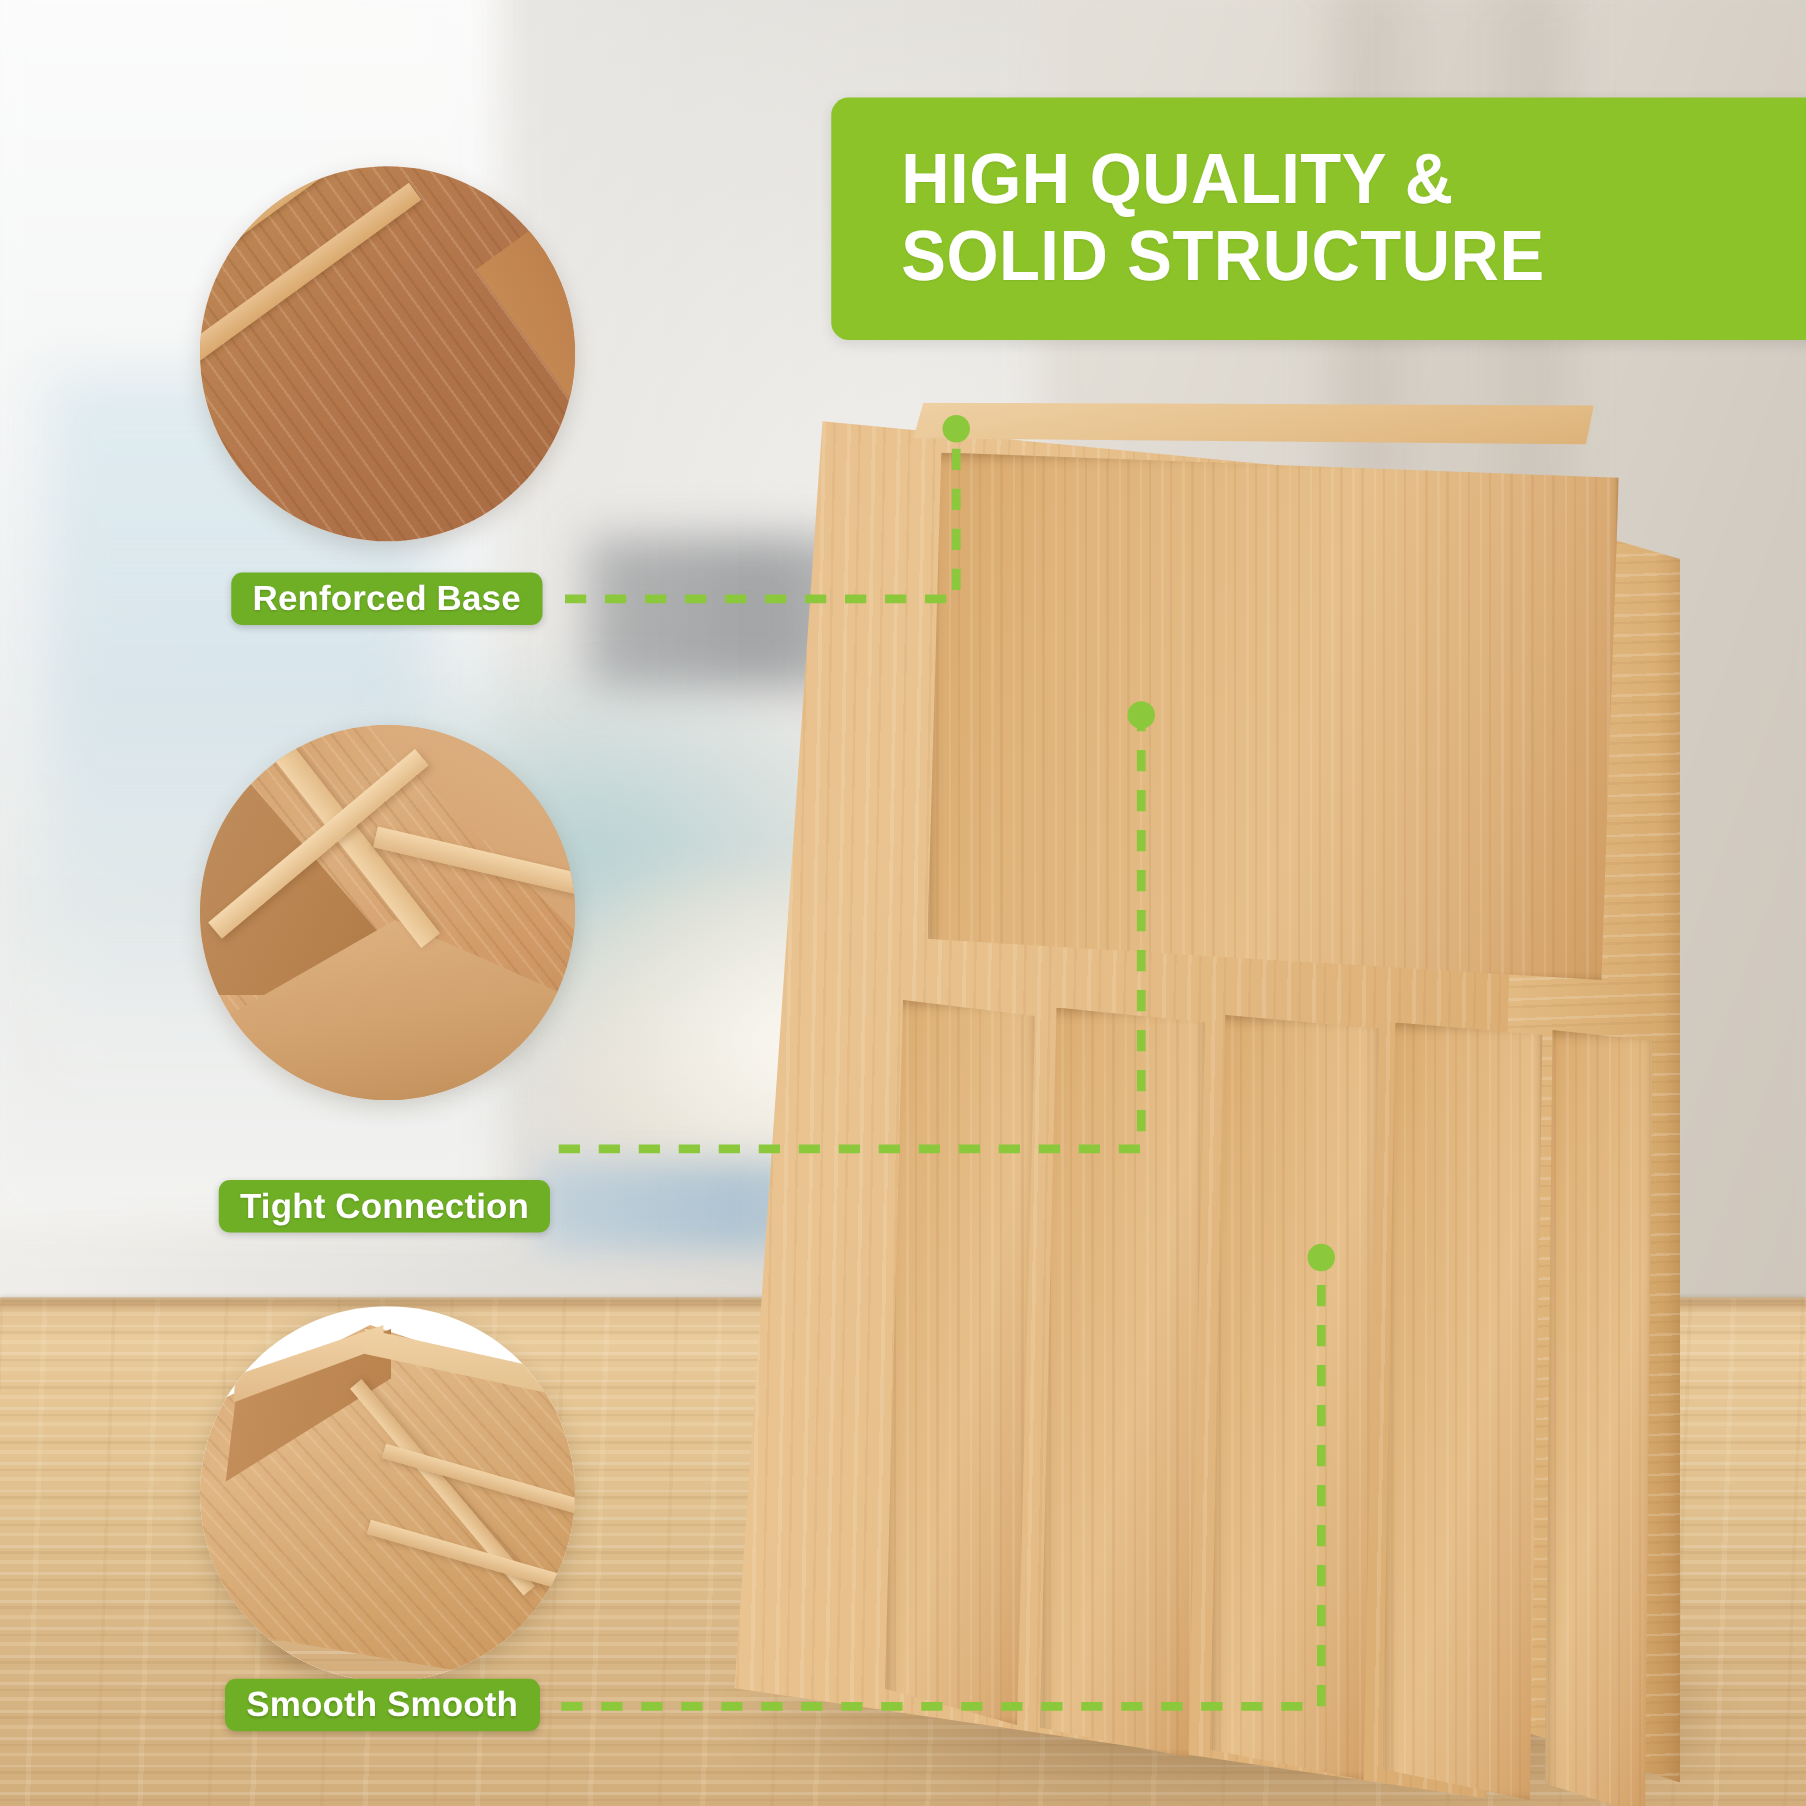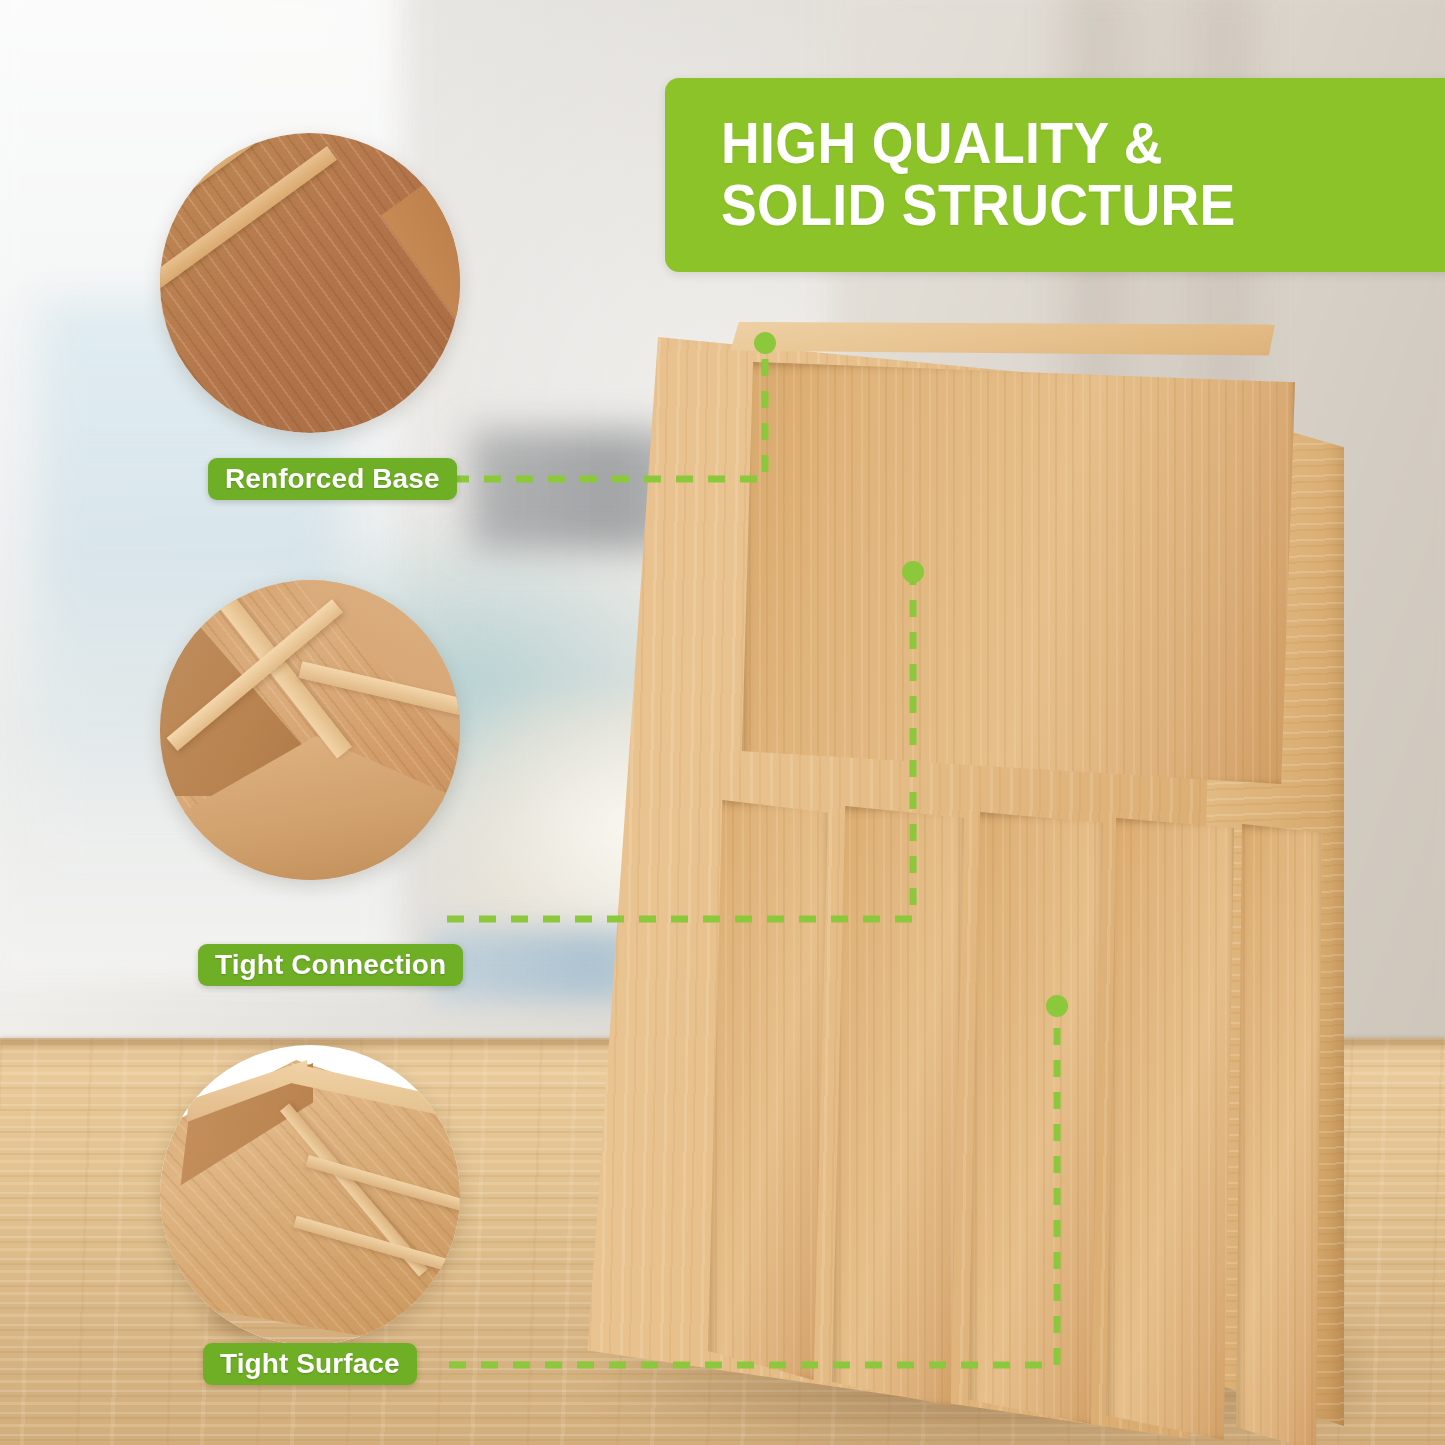--- a/index.html
+++ b/index.html
@@ -364,21 +364,20 @@
 
   
   .pill {
     position:absolute; height:42px;
     background:#6FAF25; border-radius:9px;
     display:flex; align-items:center; padding:0 17px;
     color:#fff; font-size:28px; font-weight:bold; white-space:nowrap;
     box-shadow:0 2px 6px rgba(0,0,0,.18);
     letter-spacing:.1px;
     text-shadow:0 1px 2px rgba(0,0,0,.18);
-    margin-left:23px;
   }
   .pill-1 { left:185px; top:458px; }
   .pill-2 { left:175px; top:944px; }
   .pill-3 { left:180px; top:1343px; }
 
   
   .connector { position:absolute; left:0; top:0; width:1445px; height:1445px; pointer-events:none; }
 </style>
 </head>
 <body>
@@ -459,21 +458,21 @@
     <circle cx="1057" cy="1006" r="11" fill="#8CC83C"></circle>
   </svg>
 
   <div class="pill pill-1">
     <span>Renforced Base</span>
   </div>
   <div class="pill pill-2">
     <span>Tight Connection</span>
   </div>
   <div class="pill pill-3">
-    <span>Tight Surface</span>
+    <span>Smooth Smooth</span>
   </div>
 
   <div class="banner">
     <div class="banner-text">HIGH QUALITY &amp;
 SOLID STRUCTURE</div>
   </div>
 
 </div>
 
 </body></html>

